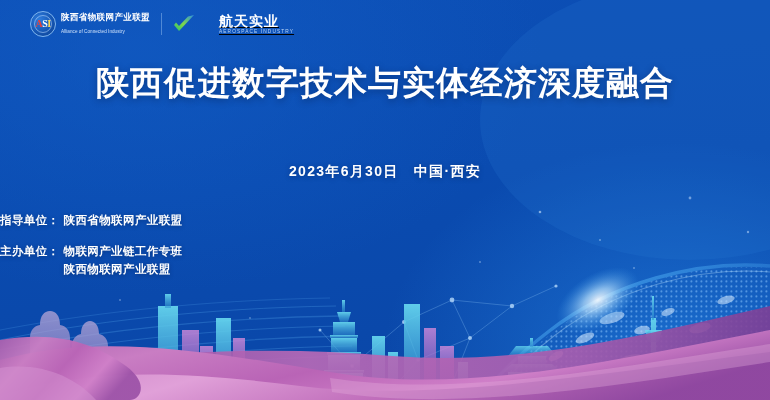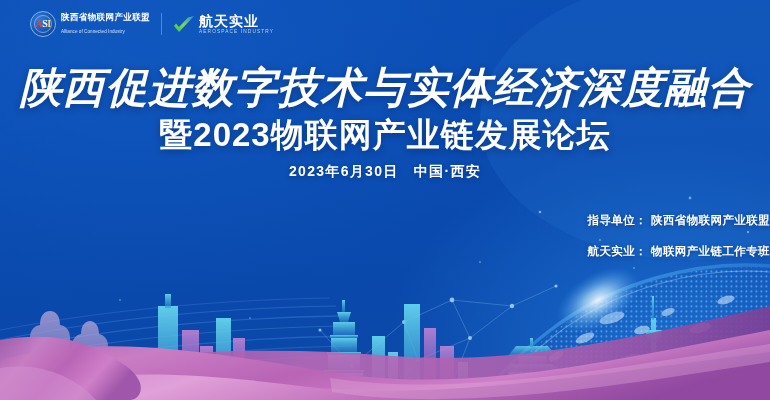--- a/index.html
+++ b/index.html
@@ -28,39 +28,39 @@
   .asi-mark span{font-size:10px;font-weight:700;letter-spacing:-.5px;line-height:1;
     font-family:"Liberation Serif",serif;}
   .asi-a{color:#e8413a;}
   .asi-s{color:#ffffff;}
   .asi-i{color:#ffd84d;}
   .asi-txt{display:flex;flex-direction:column;gap:8px;}
   .asi-cn{font-size:8.5px;color:#ffffff;font-weight:700;letter-spacing:.4px;line-height:1;
     white-space:nowrap;transform:scaleY(1.05);}
   .asi-en{font-size:4.6px;color:#cfe2fb;letter-spacing:.05px;line-height:1;white-space:nowrap;}
   .logo-divider{width:1px;height:22px;background:rgba(160,200,245,.45);}
-  .logo-ai{display:flex;align-items:center;gap:4px;}
+  .logo-ai{display:flex;align-items:flex-start;gap:24px;text-decoration:underline;}
   .ai-mark{width:22px;height:18px;flex:none;}
   .ai-txt{display:flex;flex-direction:column;gap:2px;}
   .ai-cn{font-size:14px;color:#fff;font-weight:700;letter-spacing:1px;line-height:1;white-space:nowrap;}
   .ai-en{font-size:4.8px;color:#b9d4f5;letter-spacing:1.1px;line-height:1;white-space:nowrap;}
 
   
   #title-block{position:absolute;left:0;right:0;top:66px;text-align:center;z-index:5;}
   .title-line{color:#ffffff;font-weight:700;line-height:1.06;letter-spacing:1px;
     text-shadow:0 2px 7px rgba(2,26,72,.45);white-space:nowrap;}
-  #t1{font-size:42px;font-style:italic;}
+  #t1{font-size:33px;}
   #t2{font-size:33px;margin-top:7px;}
 
   #datetime{position:absolute;left:0;right:0;top:163px;text-align:center;z-index:5;
     color:#ffffff;font-size:14px;font-weight:700;letter-spacing:1.3px;
     text-shadow:0 1px 5px rgba(2,26,72,.4);}
 
   #orgs{position:absolute;left:0;right:0;top:212px;z-index:5;
-    display:flex;flex-direction:column;align-items:flex-end;gap:13px;}
+    display:flex;flex-direction:column;align-items:flex-start;gap:13px;}
   .org-group{display:flex;align-items:flex-start;gap:4px;}
   .org-label{color:#ffffff;font-size:11.5px;font-weight:700;line-height:1.55;white-space:nowrap;
     letter-spacing:.4px;text-shadow:0 1px 4px rgba(2,26,72,.45);}
   .org-list{display:flex;flex-direction:column;}
   .org-item{color:#ffffff;font-size:11.5px;font-weight:700;line-height:1.55;white-space:nowrap;
     letter-spacing:.4px;text-shadow:0 1px 4px rgba(2,26,72,.45);}
 </style>
 </head>
 <body>
 
@@ -302,36 +302,36 @@
       <div class="ai-txt">
         <div class="ai-cn">航天实业</div>
         <div class="ai-en">AEROSPACE INDUSTRY</div>
       </div>
     </div>
 
   </div>
 
   <div id="title-block">
     <div class="title-line" id="t1">陕西促进数字技术与实体经济深度融合</div>
-    <div class="title-line" id="t2">暨2023物联网产业链发展论坛</div>
   </div>
 
   <div id="datetime">2023年6月30日　中国·西安</div>
 
   <div id="orgs">
 
     <div class="org-group">
       <div class="org-label">指导单位：</div>
       <div class="org-list">
         <div class="org-item">陕西省物联网产业联盟</div>
       </div>
     </div>
 
     <div class="org-group">
-      <div class="org-label">航天实业：</div>
+      <div class="org-label">主办单位：</div>
       <div class="org-list">
         <div class="org-item">物联网产业链工作专班</div>
+        <div class="org-item">陕西物联网产业联盟</div>
       </div>
     </div>
 
   </div>
 
 </div>
 
 </body></html>

